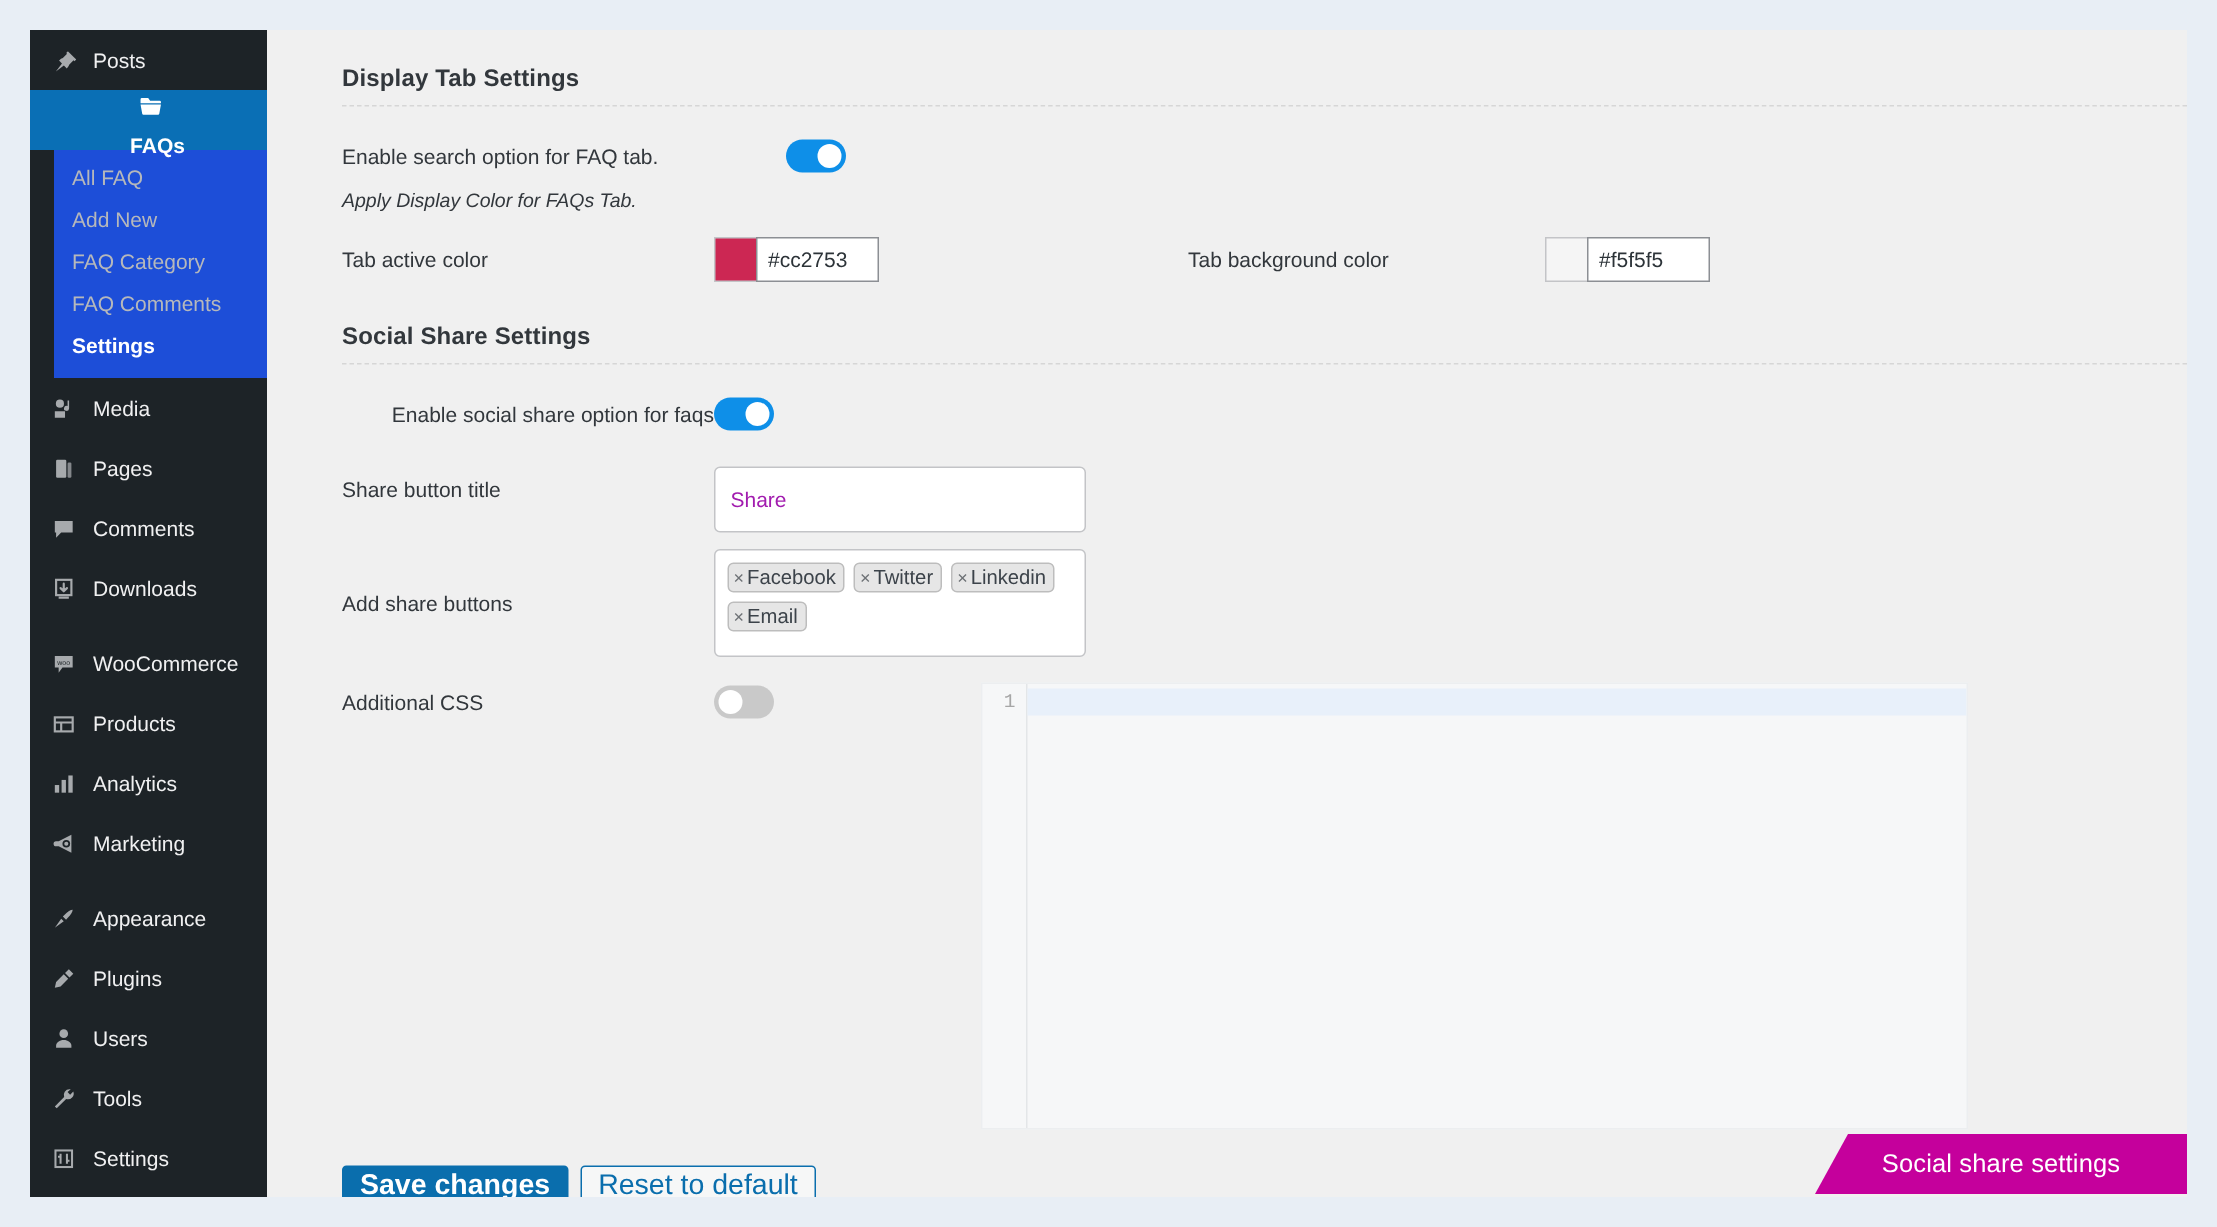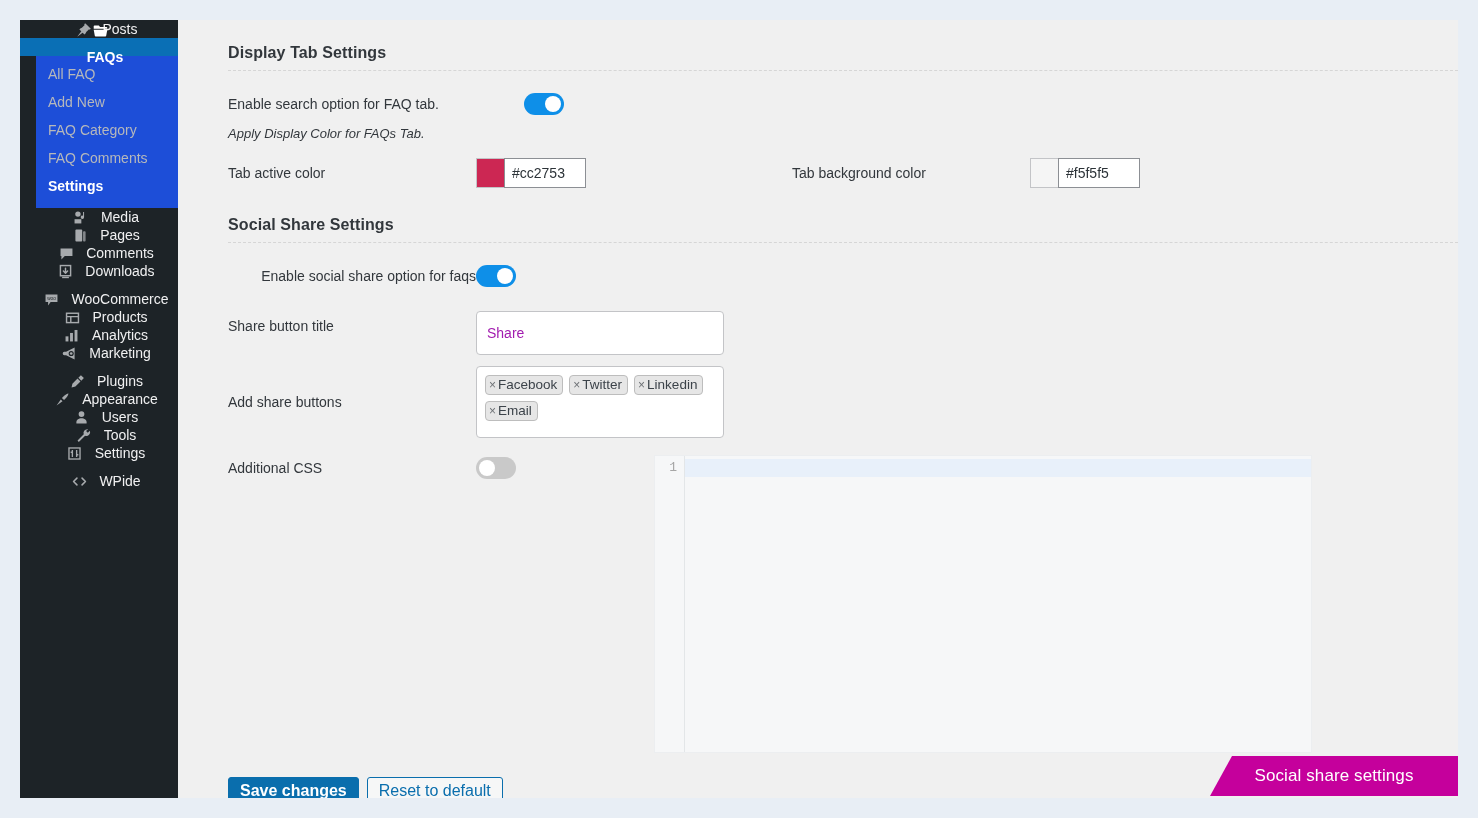--- a/index.html
+++ b/index.html
@@ -20,28 +20,27 @@
     left: 20px; top: 20px;
     width: 158px; height: 778px;
     background: #1d2327;
     color: #f0f0f1;
     font-size: 14px;
     overflow: hidden;
   }
   .menu-item {
     position: relative;
     display: flex; align-items: center;
-    height: 18px;
+    height: 40px;
     padding-left: 12px;
     color: #f0f0f1;
     font-size: 14px;
     line-height: 34px;
     white-space: nowrap;
     cursor: pointer;
-    justify-content: center;
   }
   .menu-item .mi-icon {
     width: 20px; height: 20px;
     margin-right: 10px;
     display: inline-flex;
     align-items: center; justify-content: center;
     flex: 0 0 20px;
     color: #a7aaad;
   }
   .menu-item .mi-icon svg { display:block; }
@@ -223,21 +222,21 @@
   }
 
   
   .btnrow {
     position: absolute;
     left: 50px; top: 757px;
     display: flex; gap: 8px;
   }
   .btn {
     font-family: "Liberation Sans", sans-serif;
-    font-size: 16px;
+    font-size: 19px;
     border-radius: 3px;
     padding: 0 11px;
     height: 28px;
     line-height: 26px;
     cursor: pointer;
     white-space: nowrap;
   }
   .btn.primary {
     background: #0a6ead;
     border: 1px solid #0a6ead;
@@ -382,33 +381,33 @@
           </svg>
       </span>
       <span>Marketing</span>
     </div>
 
     <div class="menu-sep"></div>
 
     <div class="menu-item">
       <span class="mi-icon">
         <svg width="17" height="17" viewBox="0 0 20 20" fill="currentColor">
+            <path d="M17 3c-1.5 0-4 1.5-6.5 4l-1.2 1.2 2.5 2.5L13 9.5C15.5 7 17 4.5 17 3zM8 10 3 17l7-5-2-2z"></path>
+          </svg>
+      </span>
+      <span>Appearance</span>
+    </div>
+
+    <div class="menu-item">
+      <span class="mi-icon">
+        <svg width="17" height="17" viewBox="0 0 20 20" fill="currentColor">
             <path d="M14 2.5 11 5.5l3.5 3.5 3-3-3.5-3.5zM10 6.5 4 12.5 3 17l4.5-1 6-6L10 6.5z"></path>
           </svg>
       </span>
       <span>Plugins</span>
-    </div>
-
-    <div class="menu-item">
-      <span class="mi-icon">
-        <svg width="17" height="17" viewBox="0 0 20 20" fill="currentColor">
-            <path d="M17 3c-1.5 0-4 1.5-6.5 4l-1.2 1.2 2.5 2.5L13 9.5C15.5 7 17 4.5 17 3zM8 10 3 17l7-5-2-2z"></path>
-          </svg>
-      </span>
-      <span>Appearance</span>
     </div>
 
     <div class="menu-item">
       <span class="mi-icon">
         <svg width="17" height="17" viewBox="0 0 20 20" fill="currentColor">
             <circle cx="10" cy="6" r="3.4"></circle>
             <path d="M10 11c-3.3 0-6 2-6 4.5V17h12v-1.5c0-2.5-2.7-4.5-6-4.5z"></path>
           </svg>
       </span>
       <span>Users</span>

